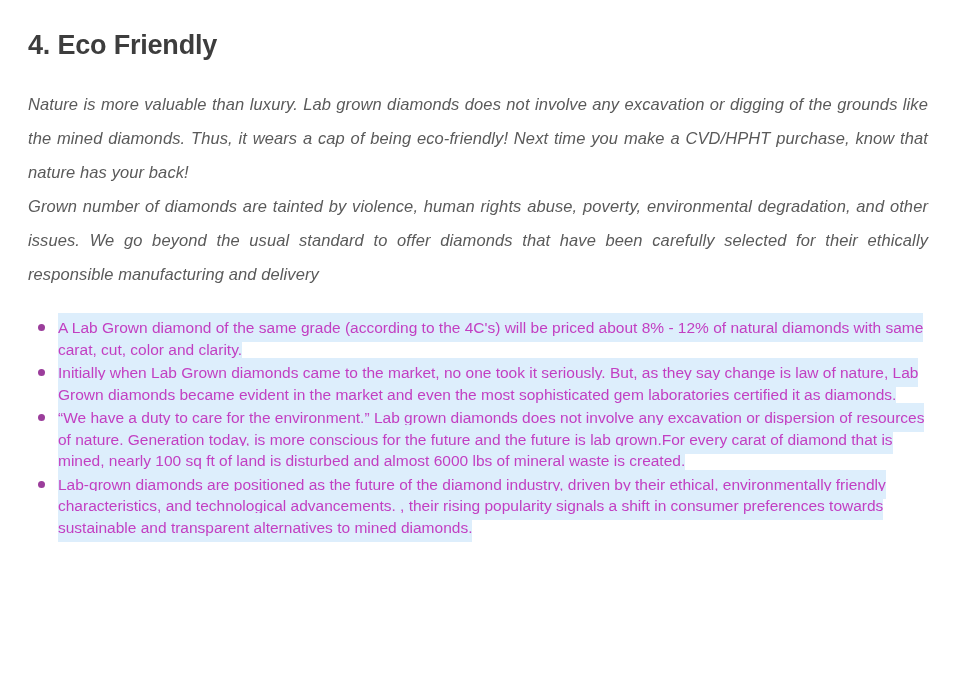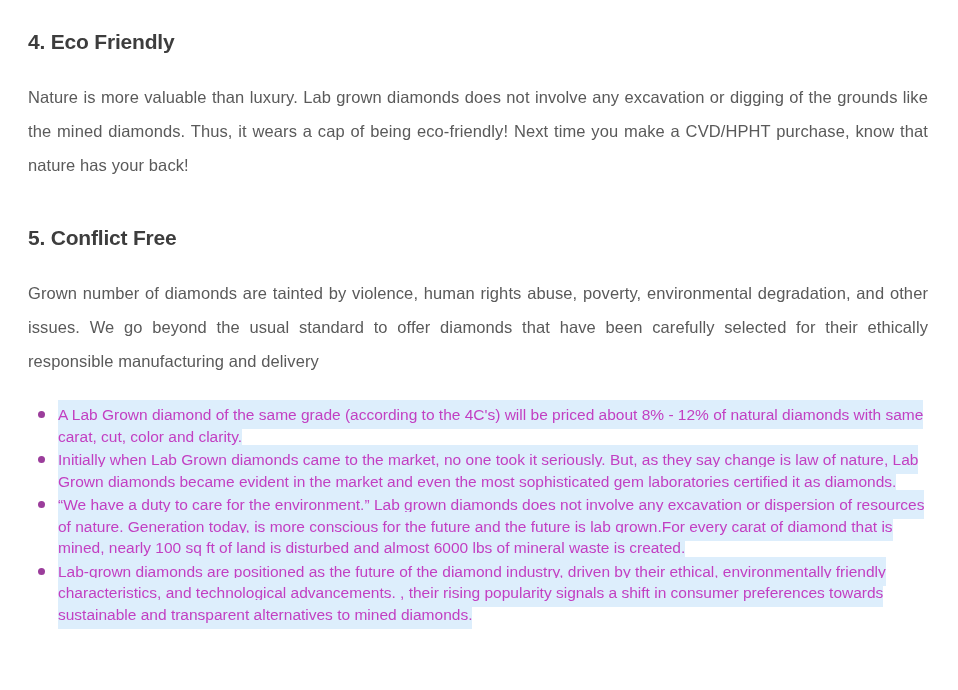--- a/index.html
+++ b/index.html
@@ -13,38 +13,39 @@
     font-family: "Liberation Sans", sans-serif;
     color: #4a4a4a;
     overflow: hidden;
   }
   .page {
     padding: 20px 30px 0 28px;
     box-sizing: border-box;
     width: 958px;
   }
   h2.section-heading {
-    font-size: 21px;
+    font-size: 27px;
     font-weight: bold;
     color: #3d3d3d;
     margin: 10px 0 26px 0;
     letter-spacing: -0.2px;
   }
   h2.section-heading-2 {
     margin-top: 44px;
   }
   p.body-text {
     font-size: 16.5px;
     line-height: 34px;
     color: #5a5a5a;
     margin: 0 0 0 0;
     text-align: justify;
     text-justify: inter-word;
     max-width: 902px;
     letter-spacing: 0.1px;
+    font-style: italic;
   }
   .bullets {
     margin: 26px 0 0 0;
     padding: 0;
     list-style: none;
   }
   .bullets li {
     position: relative;
     padding-left: 30px;
     margin-bottom: 2px;
@@ -70,21 +71,20 @@
   }
 </style>
 </head>
 <body>
 
 <div class="page">
 
   <h2 class="section-heading">4. Eco Friendly</h2>
   <p class="body-text">Nature is more valuable than luxury. Lab grown diamonds does not involve any excavation or digging of the grounds like the mined diamonds. Thus, it wears a cap of being eco-friendly! Next time you make a CVD/HPHT purchase, know that nature has your back!</p>
 
-  <h2 class="section-heading section-heading-2">5. Conflict Free</h2>
   <p class="body-text">Grown number of diamonds are tainted by violence, human rights abuse, poverty, environmental degradation, and other issues. We go beyond the usual standard to offer diamonds that have been carefully selected for their ethically responsible manufacturing and delivery</p>
 
   <ul class="bullets">
     <li>
       <span class="bullet-dot"></span>
       <span class="hl">A Lab Grown diamond of the same grade (according to the 4C's) will be priced about 8% - 12% of natural diamonds with same carat, cut, color and clarity.</span>
     </li>
     <li>
       <span class="bullet-dot"></span>
       <span class="hl">Initially when Lab Grown diamonds came to the market, no one took it seriously. But, as they say change is law of nature, Lab Grown diamonds became evident in the market and even the most sophisticated gem laboratories certified it as diamonds.</span>

